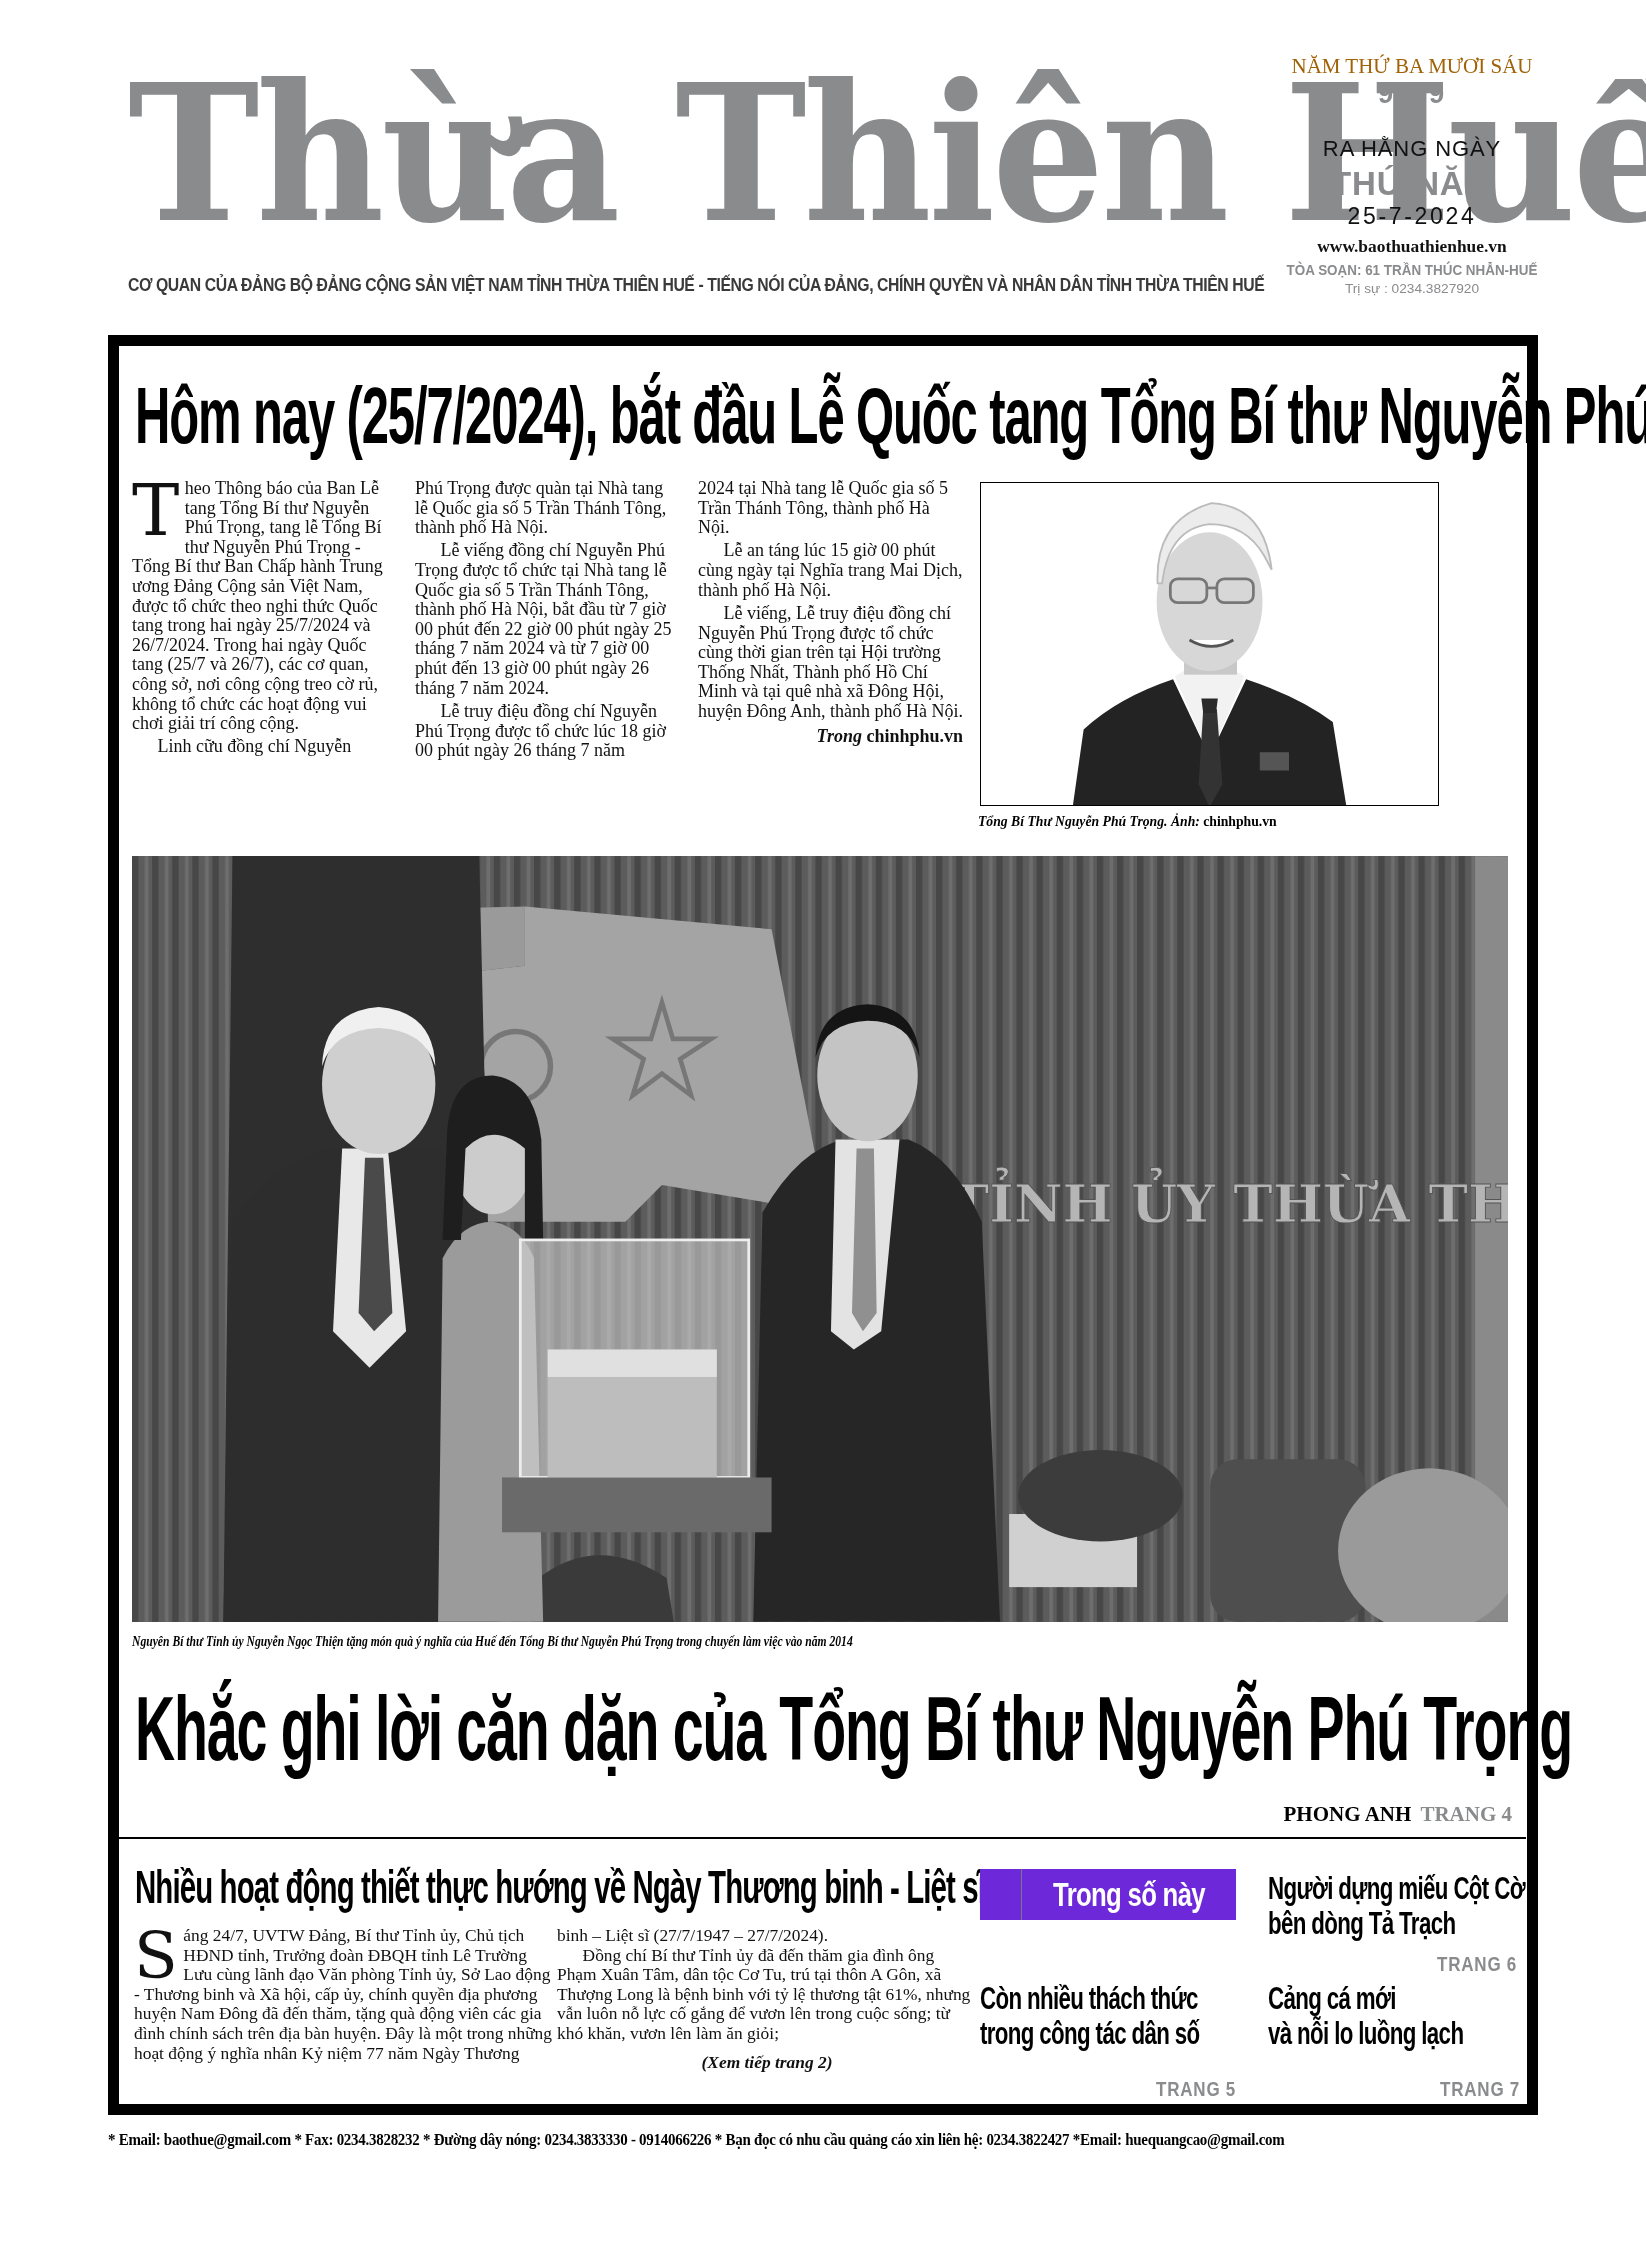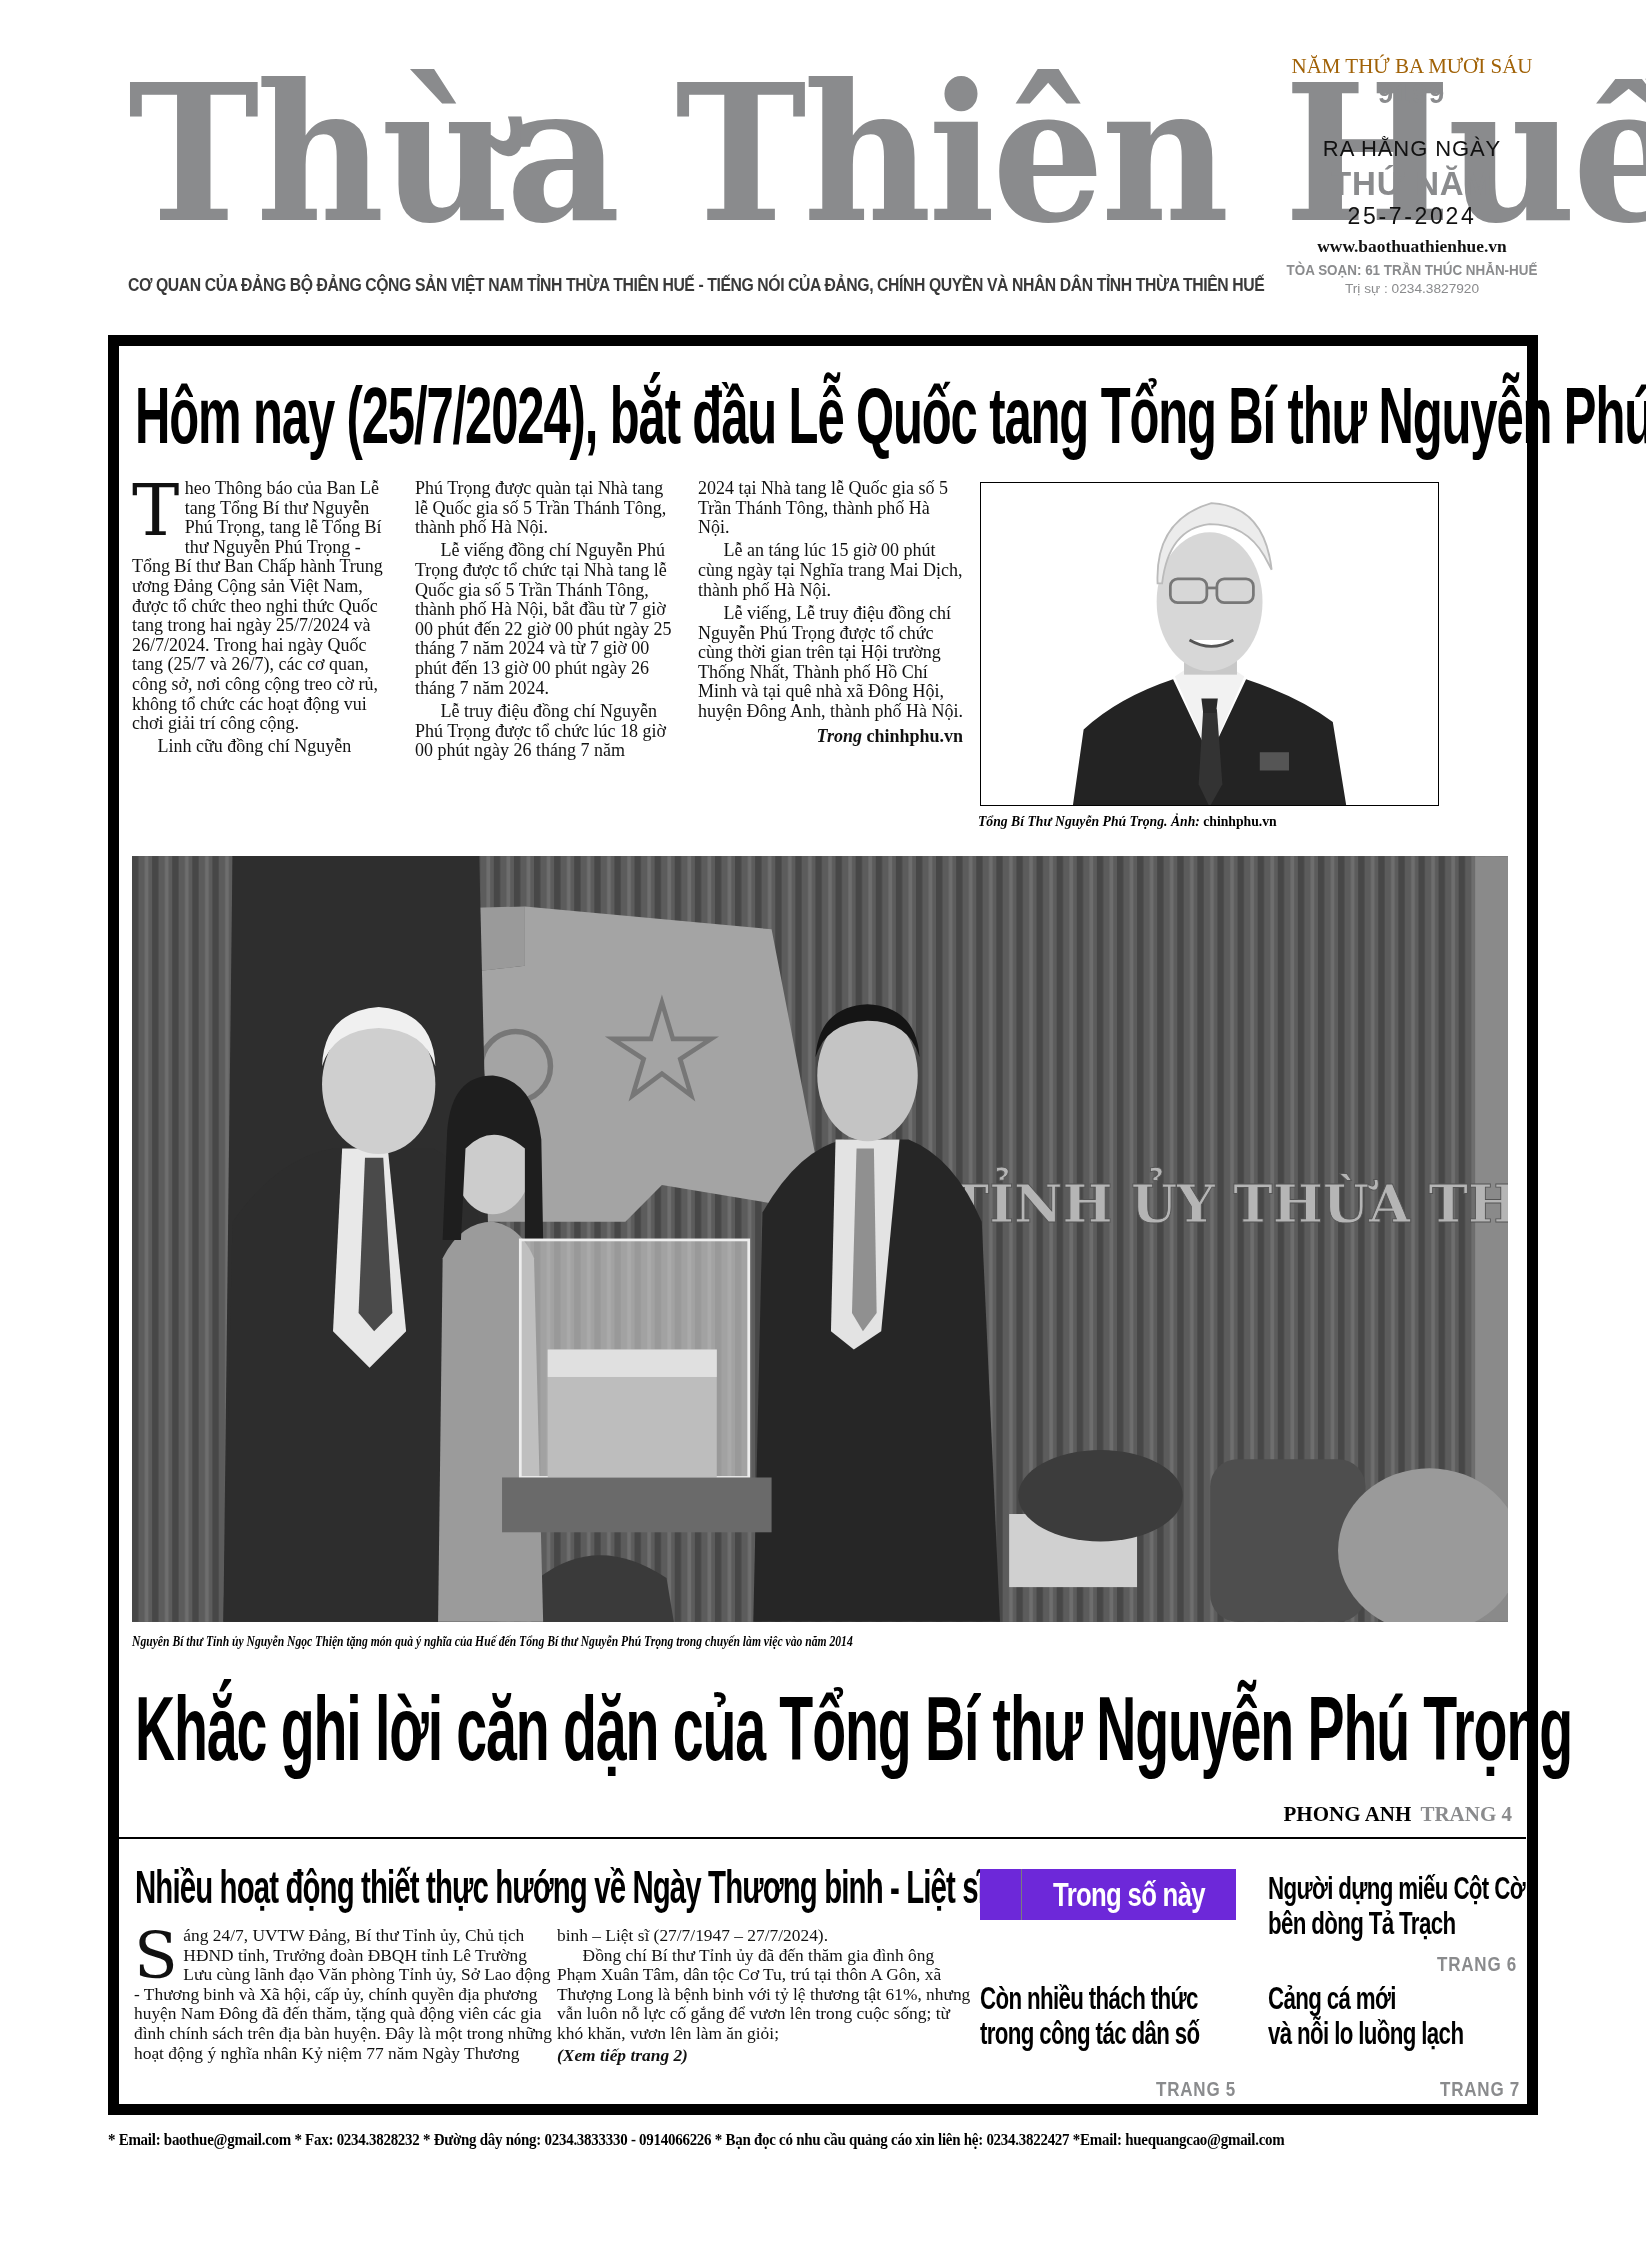--- a/index.html
+++ b/index.html
@@ -104,21 +104,21 @@
     position: absolute; left: 135px; top: 1855px; width: 859px; height: 64px;
     font-family: "Liberation Sans", sans-serif; font-weight: bold;
     font-size: 46px; line-height: 64px; white-space: nowrap; letter-spacing: -1.4px;
     transform: scaleX(0.64); transform-origin: left center;
   }
   .bcol { position: absolute; top: 1926px; font-size: 17.4px; line-height: 19.6px; color: #111; }
   .bcol-1 { left: 134px; width: 420px; }
   .bcol-2 { left: 557px; width: 420px; }
   .bcol p.indent { text-indent: 25.6px; }
   .dropcap-s { float: left; font-family: "DejaVu Serif", serif; font-size: 64px; line-height: 55px; margin: 2.7px 5.5px 0 0; }
-  .continue { text-align: left; font-weight: bold; font-style: italic; margin-top: 2px; }
+  .continue { text-align: center; font-weight: bold; font-style: italic; margin-top: 9px; }
 
   
   .inissue-tab {
     position: absolute; left: 980px; top: 1869px; width: 256px; height: 51px;
     background: #6d28d9; display: flex; align-items: center;
   }
   .inissue-tab .notch { width: 42px; height: 100%; border-right: 1.8px solid #7a7b7d; }
   .inissue-tab span {
     flex: 1; text-align: center; color: #fff; font-family: "Liberation Sans", sans-serif;
     font-weight: bold; font-size: 33px; letter-spacing: -0.9px;

